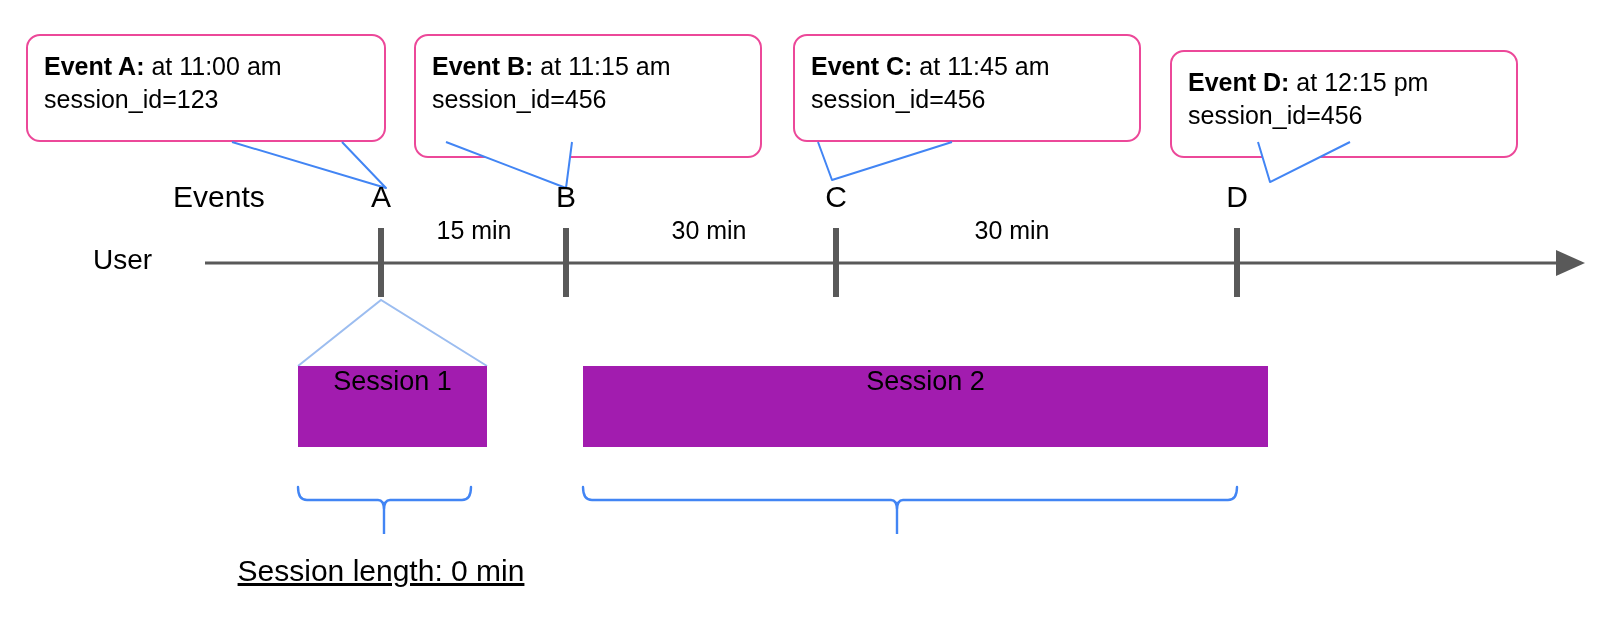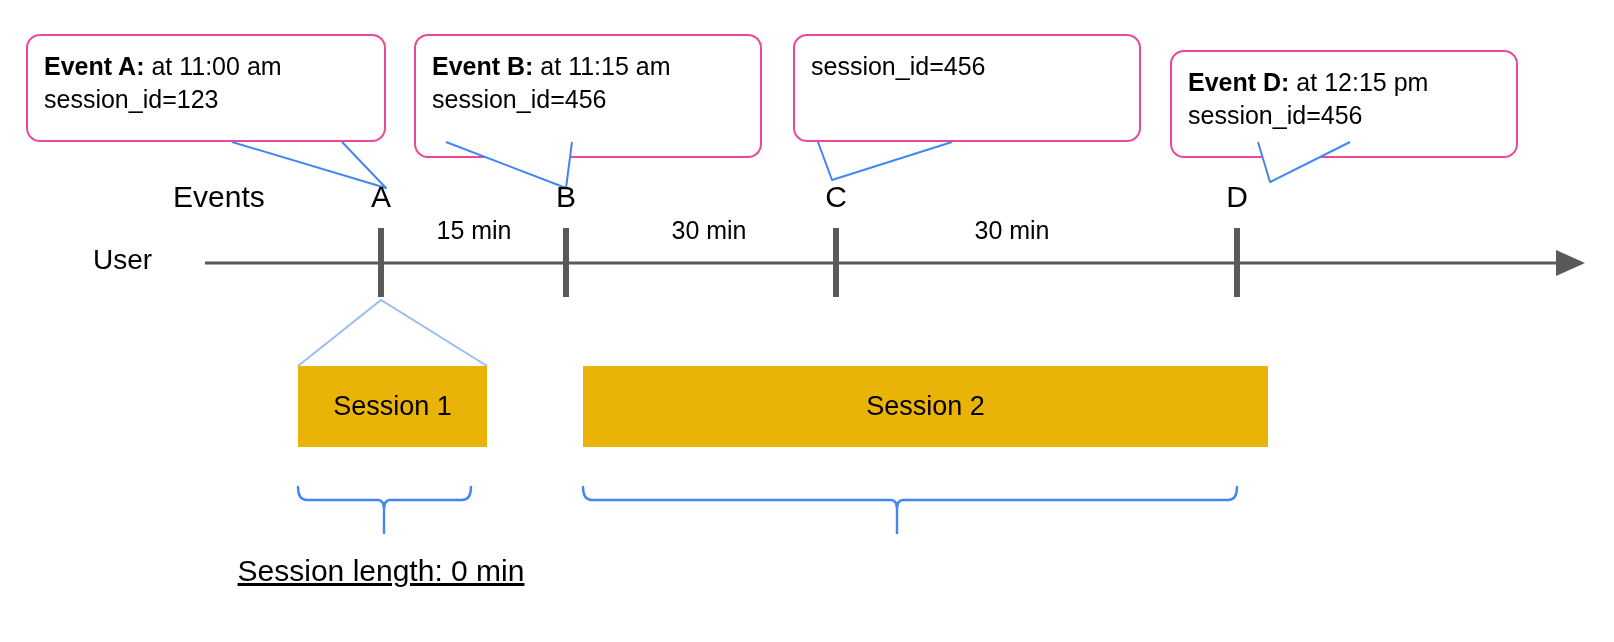--- a/index.html
+++ b/index.html
@@ -37,23 +37,23 @@
     font-size:30px;
     line-height:34px;
     color:#000000;
     white-space:nowrap;
   }
   .lbl.small { font-size:25px;text-align:center; }
   .lbl.big { font-size:28px; }
 
   .session-bar {
     position:absolute;
-    background:#eab308;
+    background:#a21caf;
     display:flex;
-    align-items:center;
+    align-items:flex-start;
     justify-content:center;
     font-size:27px;
     color:#000000;
     white-space:nowrap;
   }
   .center { transform:translateX(-50%); text-align:center; }
 </style>
 </head>
 <body>
 
@@ -67,20 +67,23 @@
   </div>
 
   <div class="callout" style="left:414px; top:34px; width:348px; height:124px;">
     <div>
       <b>Event B:</b><span> at 11:15 am</span>
     </div>
     <div>session_id=456</div>
   </div>
 
   <div class="callout" style="left:793px; top:34px; width:348px; height:108px;">
+    <div>
+      <b>Event C:</b><span> at 11:45 am</span>
+    </div>
     <div>session_id=456</div>
   </div>
 
   <div class="callout" style="left:1170px; top:50px; width:348px; height:108px;">
     <div>
       <b>Event D:</b><span> at 12:15 pm</span>
     </div>
     <div>session_id=456</div>
   </div>
 

